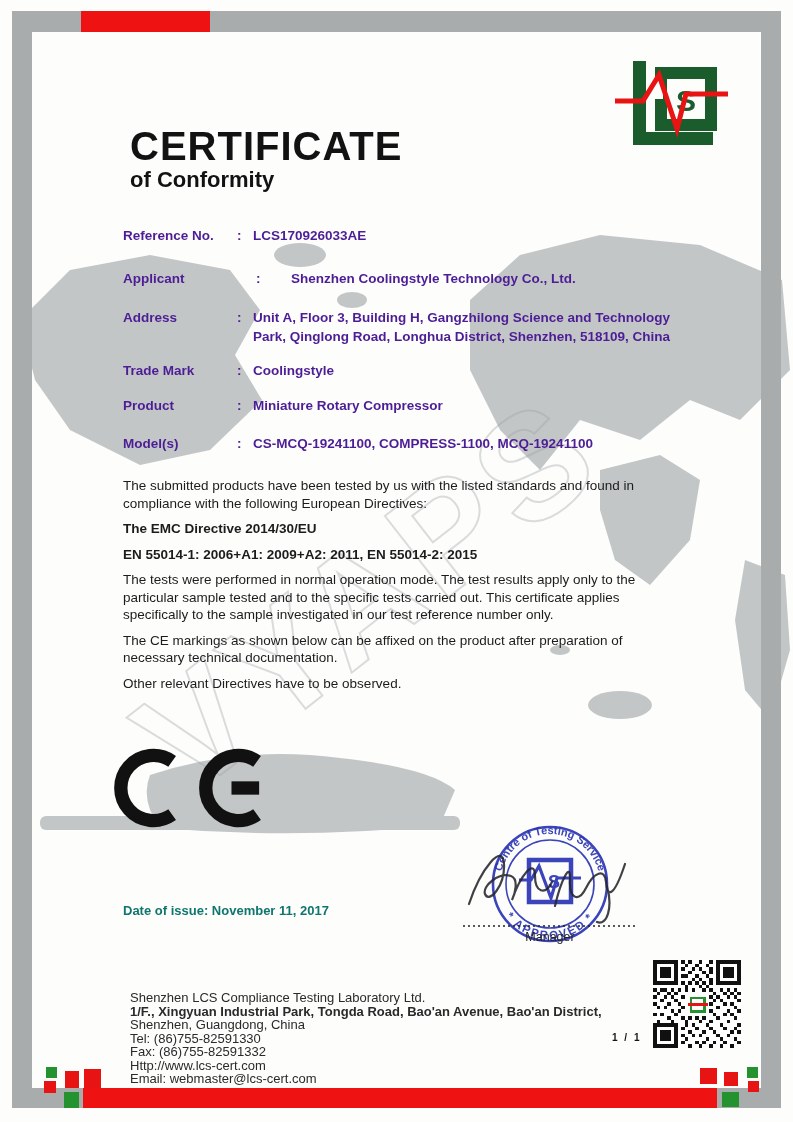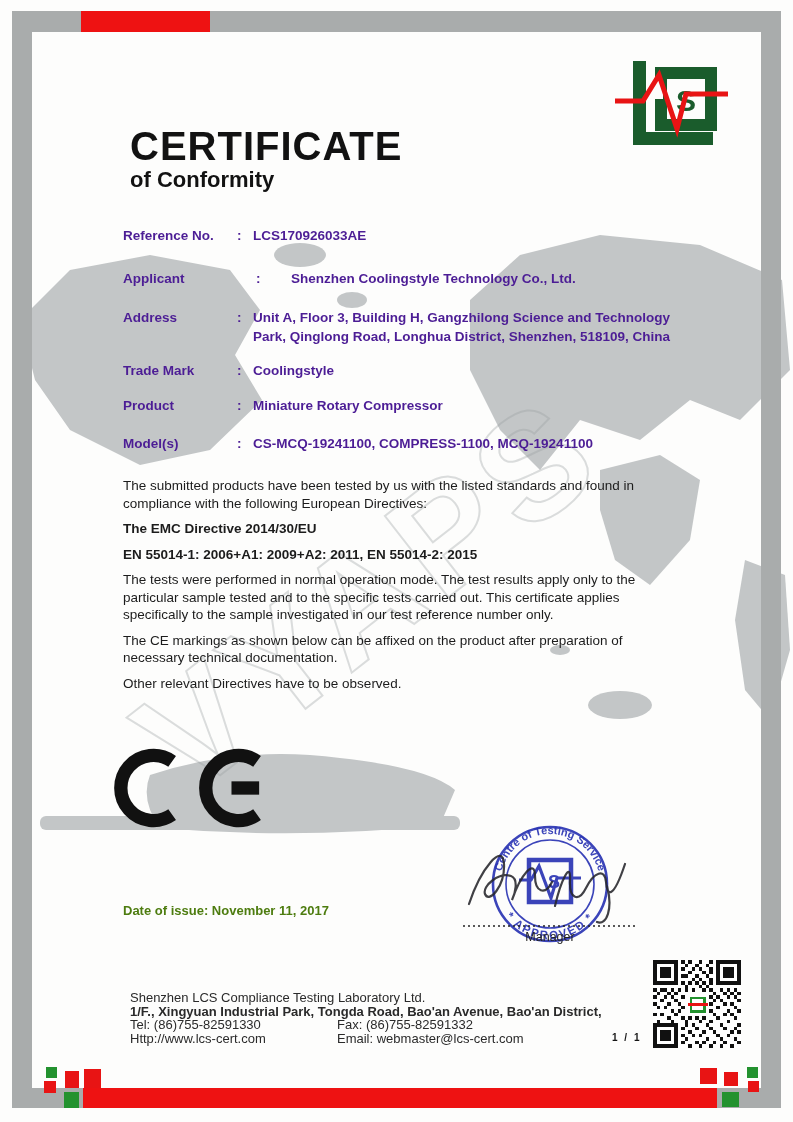--- a/index.html
+++ b/index.html
@@ -54,25 +54,25 @@
 
   .bodytext{position:absolute;left:123px;top:477px;width:548px;
             font-size:13.5px;line-height:17.5px;color:#1c1c1c;}
   .bodytext p{margin:0 0 8px 0;}
   .bodytext p.b{font-weight:bold;}
 
   .ce-mark{position:absolute;left:112px;top:742px;}
 
   .stamp{position:absolute;left:455px;top:808px;}
 
-  .dateline{position:absolute;left:123px;top:903px;font-size:13px;font-weight:bold;color:#4d7c0f;}
+  .dateline{position:absolute;left:123px;top:903px;font-size:13px;font-weight:bold;color:#0f766e;}
 
   .footer{position:absolute;left:130px;top:991px;font-size:13px;line-height:13.5px;color:#2a2a2a;}
   .footer .bold{font-weight:bold;}
-  .fcols{display:flex;}
+  .fcols{display:flex;flex-direction:column;}
   .fcols .c1{width:207px;flex:none;}
 
   .qr{position:absolute;left:653px;top:960px;}
   .pagenum{position:absolute;left:612px;top:1032px;font-size:10px;font-weight:bold;
            letter-spacing:2px;color:#151515;}
 </style>
 </head>
 <body>
 
 <div class="page">
@@ -188,20 +188,21 @@
       <path d="M14 96 C26 60 48 34 49 56 C50 78 34 96 30 86 C27 78 44 64 56 68 C64 71 60 86 57 92 C66 66 80 50 80 68 C80 84 90 88 97 74 M100 98 C106 72 116 52 115 72 C114 92 124 94 131 80 C139 64 150 60 151 74 C152 88 158 92 170 56 M152 78 C158 100 152 118 142 114" fill="none" stroke="#26262b" stroke-width="2.2" stroke-linecap="round" opacity="0.88"></path>
       <line x1="8" y1="118" x2="182" y2="118" stroke="#222222" stroke-width="1.6" stroke-dasharray="2 3"></line>
       <text x="95" y="133" text-anchor="middle" font-family="Liberation Sans, sans-serif" font-size="12.5" fill="#222222">Manager</text>
     </svg>
 
     <div class="dateline">Date of issue: November 11, 2017</div>
 
     <div class="footer">
       <div>Shenzhen LCS Compliance Testing Laboratory Ltd.</div>
       <div class="bold">1/F., Xingyuan Industrial Park, Tongda Road, Bao'an Avenue, Bao'an District,</div>
+      <div>Shenzhen, Guangdong, China</div>
       <div class="fcols">
         <span class="c1">Tel: (86)755-82591330</span>
         <span>Fax: (86)755-82591332</span>
       </div>
       <div class="fcols">
         <span class="c1">Http://www.lcs-cert.com</span>
         <span>Email: webmaster@lcs-cert.com</span>
       </div>
     </div>
 

